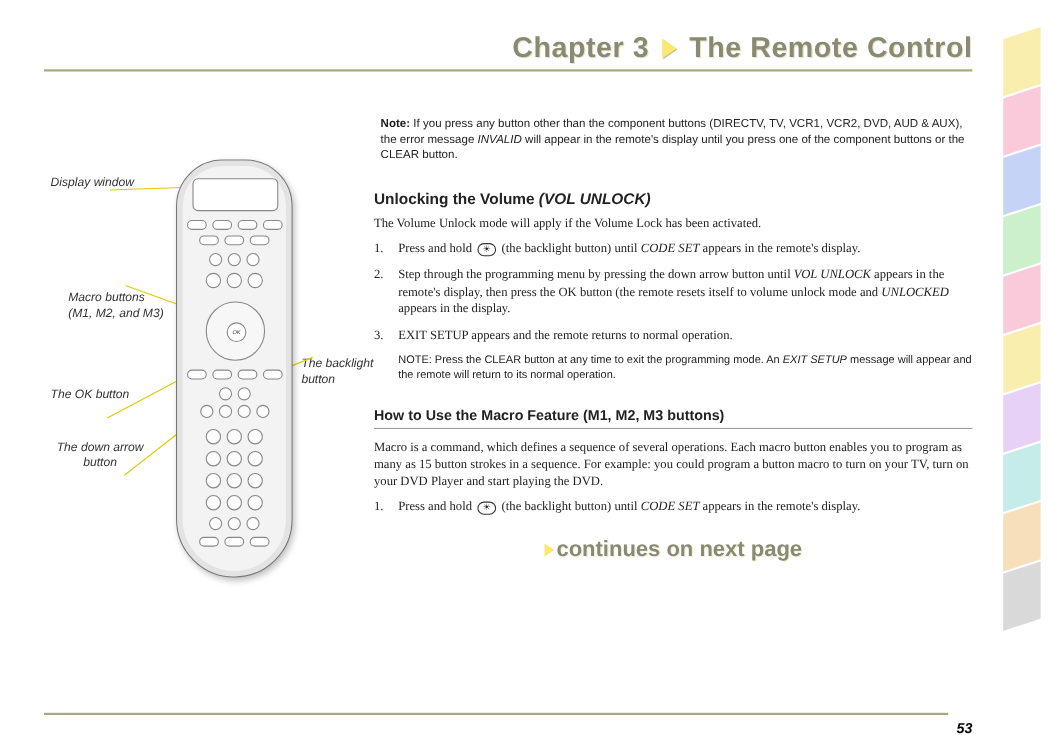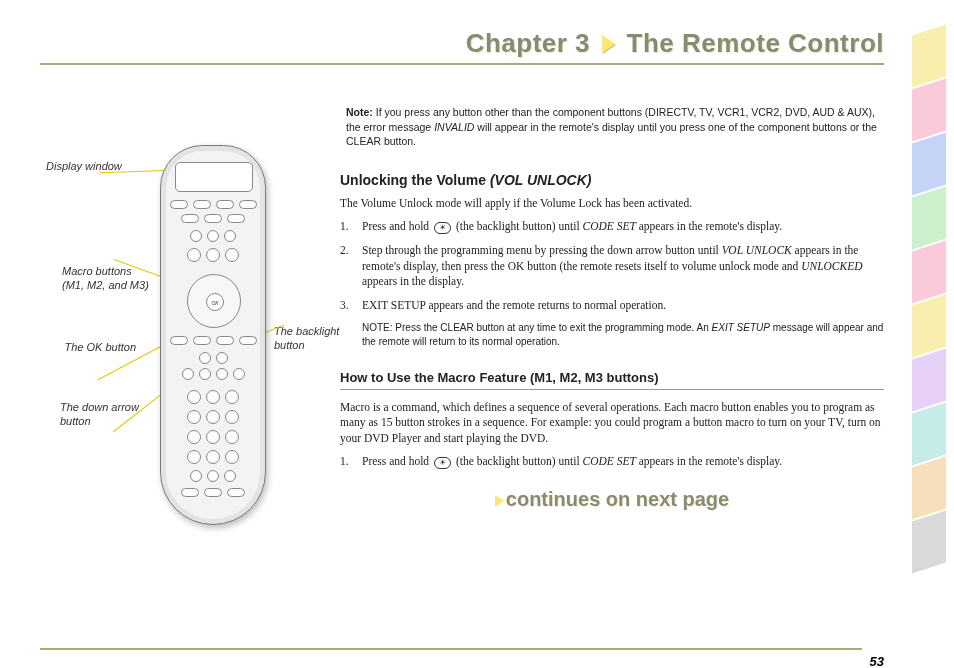--- a/index.html
+++ b/index.html
@@ -239,24 +239,24 @@
   <hr class="hr-top">
 
   <div class="content">
     <div class="left-col">
       <div class="callout" style="left:6px; top:55px;">Display window</div>
       <div class="callout-line" style="left:60px; top:66px; width:72px; transform:rotate(-2deg);"></div>
 
       <div class="callout" style="left:22px; top:160px;">Macro buttons (M1, M2, and M3)</div>
       <div class="callout-line" style="left:72px; top:166px; width:70px; transform:rotate(20deg);"></div>
 
-      <div class="callout" style="left:6px; top:236px;text-align:right;">The OK button</div>
+      <div class="callout" style="left:6px; top:248px;">The OK button</div>
       <div class="callout-line" style="left:52px; top:252px; width:96px; transform:rotate(-28deg);"></div>
 
-      <div class="callout" style="left:20px; top:296px;">The down arrow button</div>
+      <div class="callout" style="left:6px; top:296px;text-align:center;">The down arrow button</div>
       <div class="callout-line" style="left:64px; top:300px; width:86px; transform:rotate(-38deg);"></div>
 
       <div class="callout" style="left:234px; top:220px; width:72px;">The backlight button</div>
       <div class="callout-line" style="left:200px; top:228px; width:46px; transform:rotate(-22deg);"></div>
 
       <div class="remote">
         <div class="screen"></div>
         <div class="btn-row" style="top:54px;">
             <div class="rbtn pill"></div>
             <div class="rbtn pill"></div>

